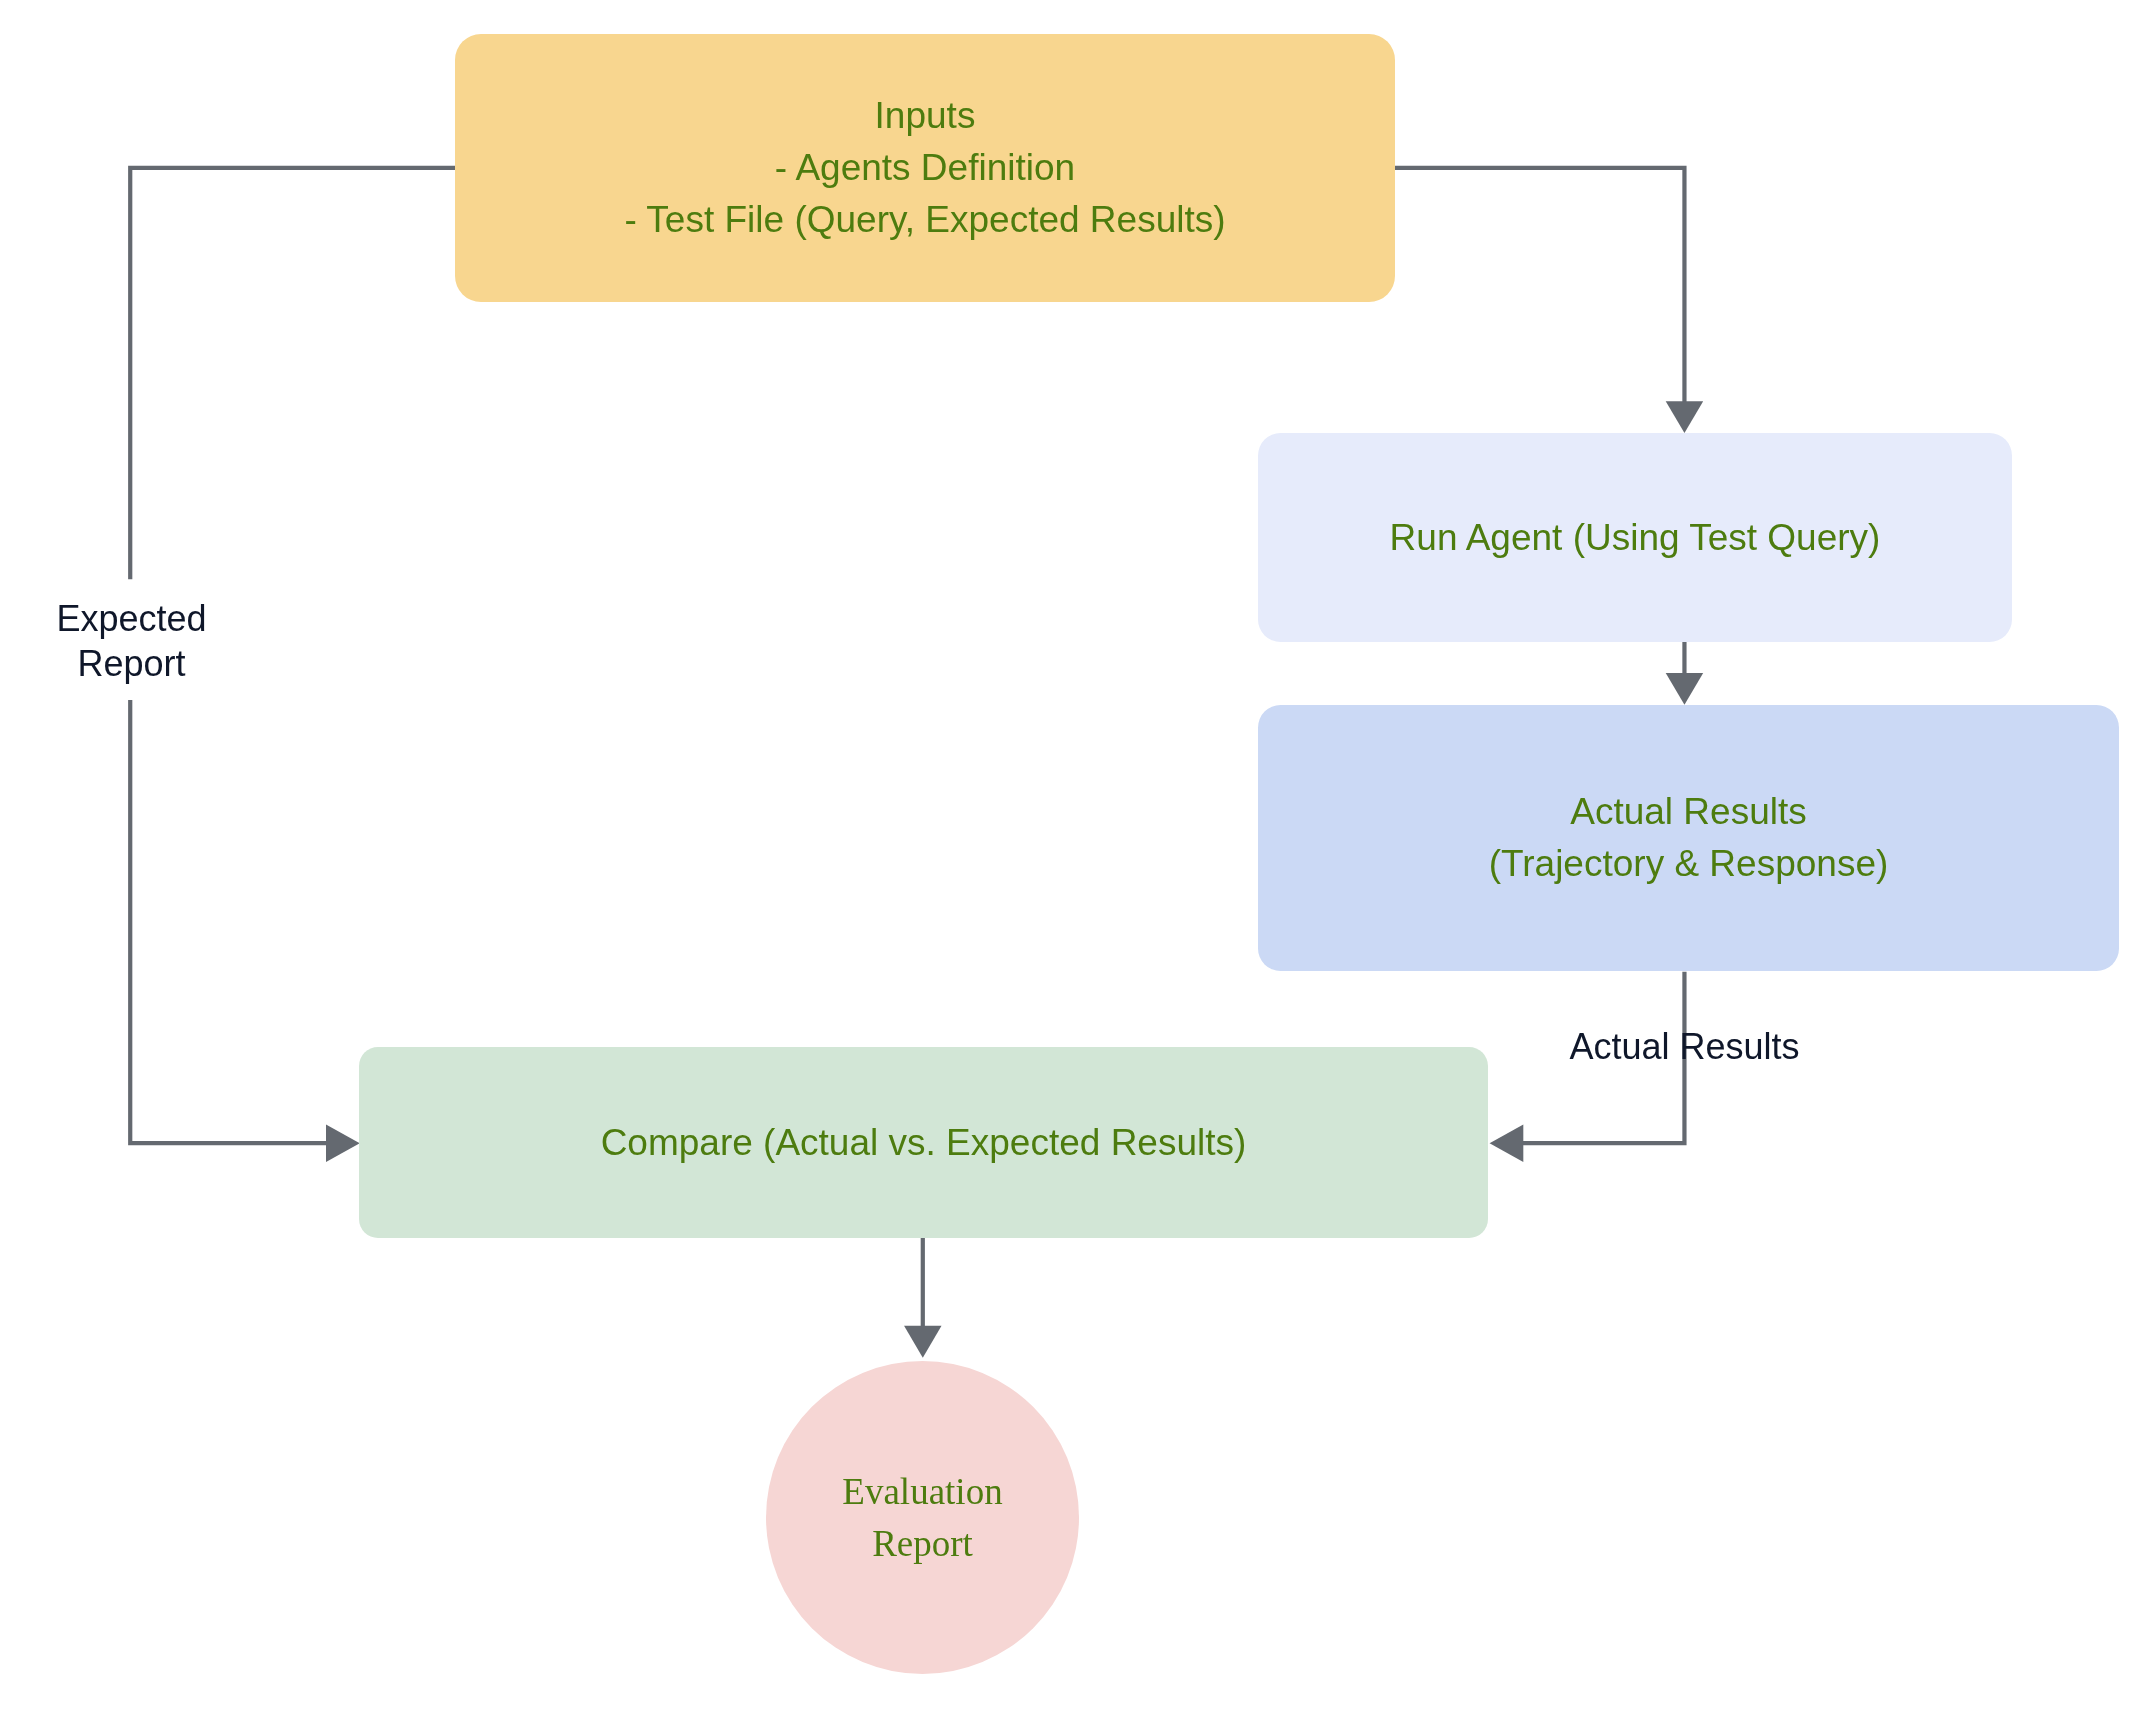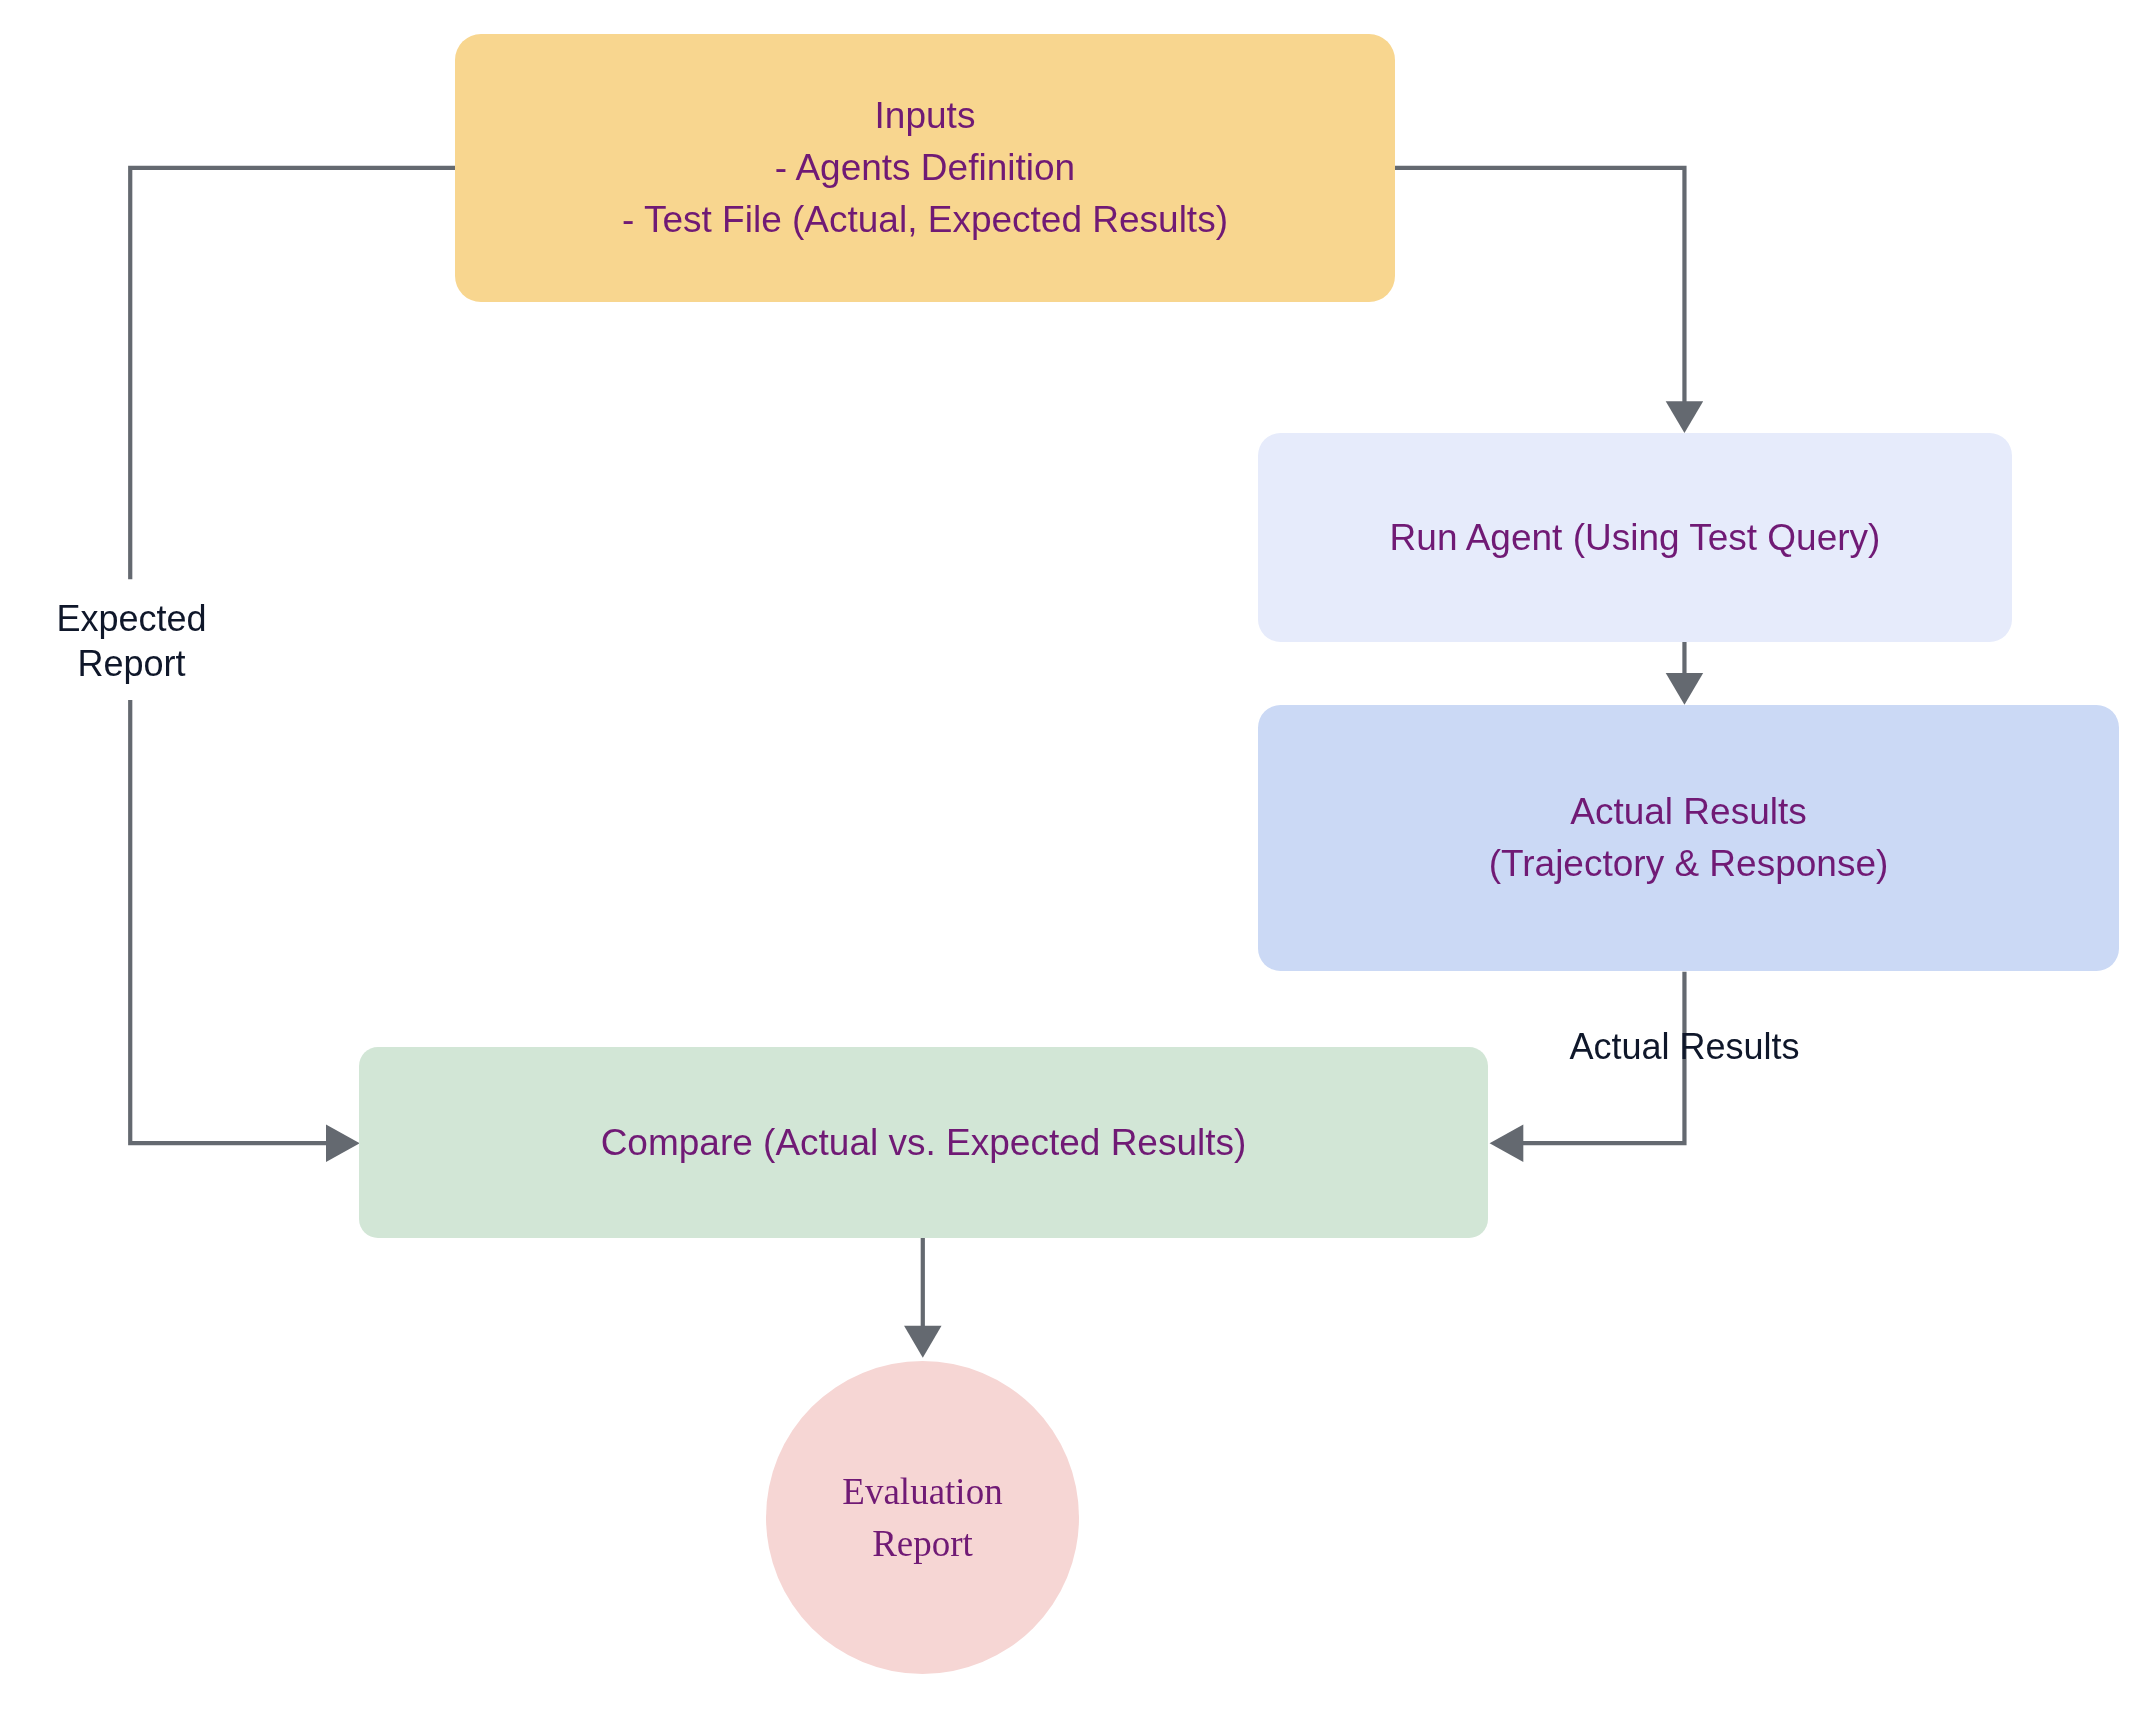--- a/index.html
+++ b/index.html
@@ -26,21 +26,21 @@
     stroke-width: 4.5;
     stroke-linejoin: miter;
   }
   .node {
     position: absolute;
     display: flex;
     flex-direction: column;
     align-items: center;
     justify-content: center;
     text-align: center;
-    color: #701a75;
+    color: #4d7c0f;
     font-size: 37px;
     line-height: 52px;
   }
   .node-rect { border-radius: 22.5px; }
   .node-inputs   { left: 455px;  top: 34px;   width: 940px; height: 268px; border-radius: 26px; }
   .node-run      { left: 1258px; top: 433px;  width: 754px;  height: 209px; }
   .node-actual   { left: 1258px; top: 705px;  width: 861px;  height: 266px; }
   .node-compare  { left: 359px;  top: 1047px; width: 1129px; height: 191px; border-radius: 19px; }
   .node-circle {
     left: 766px; top: 1361px;
@@ -78,21 +78,21 @@
     <path class="edge-line" d="M 1798 1037 L 1798 1220 L 1624 1220" style="stroke: rgb(100, 105, 112);"></path>
     <polygon points="1590,1220 1626,1200 1626,1240" style="fill: rgb(100, 105, 112);"></polygon>
 
     <path class="edge-line" d="M 985 1321 L 985 1417" style="stroke: rgb(100, 105, 112);"></path>
     <polygon points="985,1449 965,1415 1005,1415" style="fill: rgb(100, 105, 112);"></polygon>
   </svg>
 
   <div class="node node-rect node-inputs" style="background-color: rgb(248, 214, 143);">
     <div>Inputs</div>
     <div>- Agents Definition</div>
-    <div>- Test File (Actual, Expected Results)</div>
+    <div>- Test File (Query, Expected Results)</div>
   </div>
 
   <div class="node node-rect node-run" style="background-color: rgb(230, 235, 251);">
     <div>Run Agent (Using Test Query)</div>
   </div>
 
   <div class="node node-rect node-actual" style="background-color: rgb(203, 217, 245);">
     <div>Actual Results</div>
     <div>(Trajectory &amp; Response)</div>
   </div>

